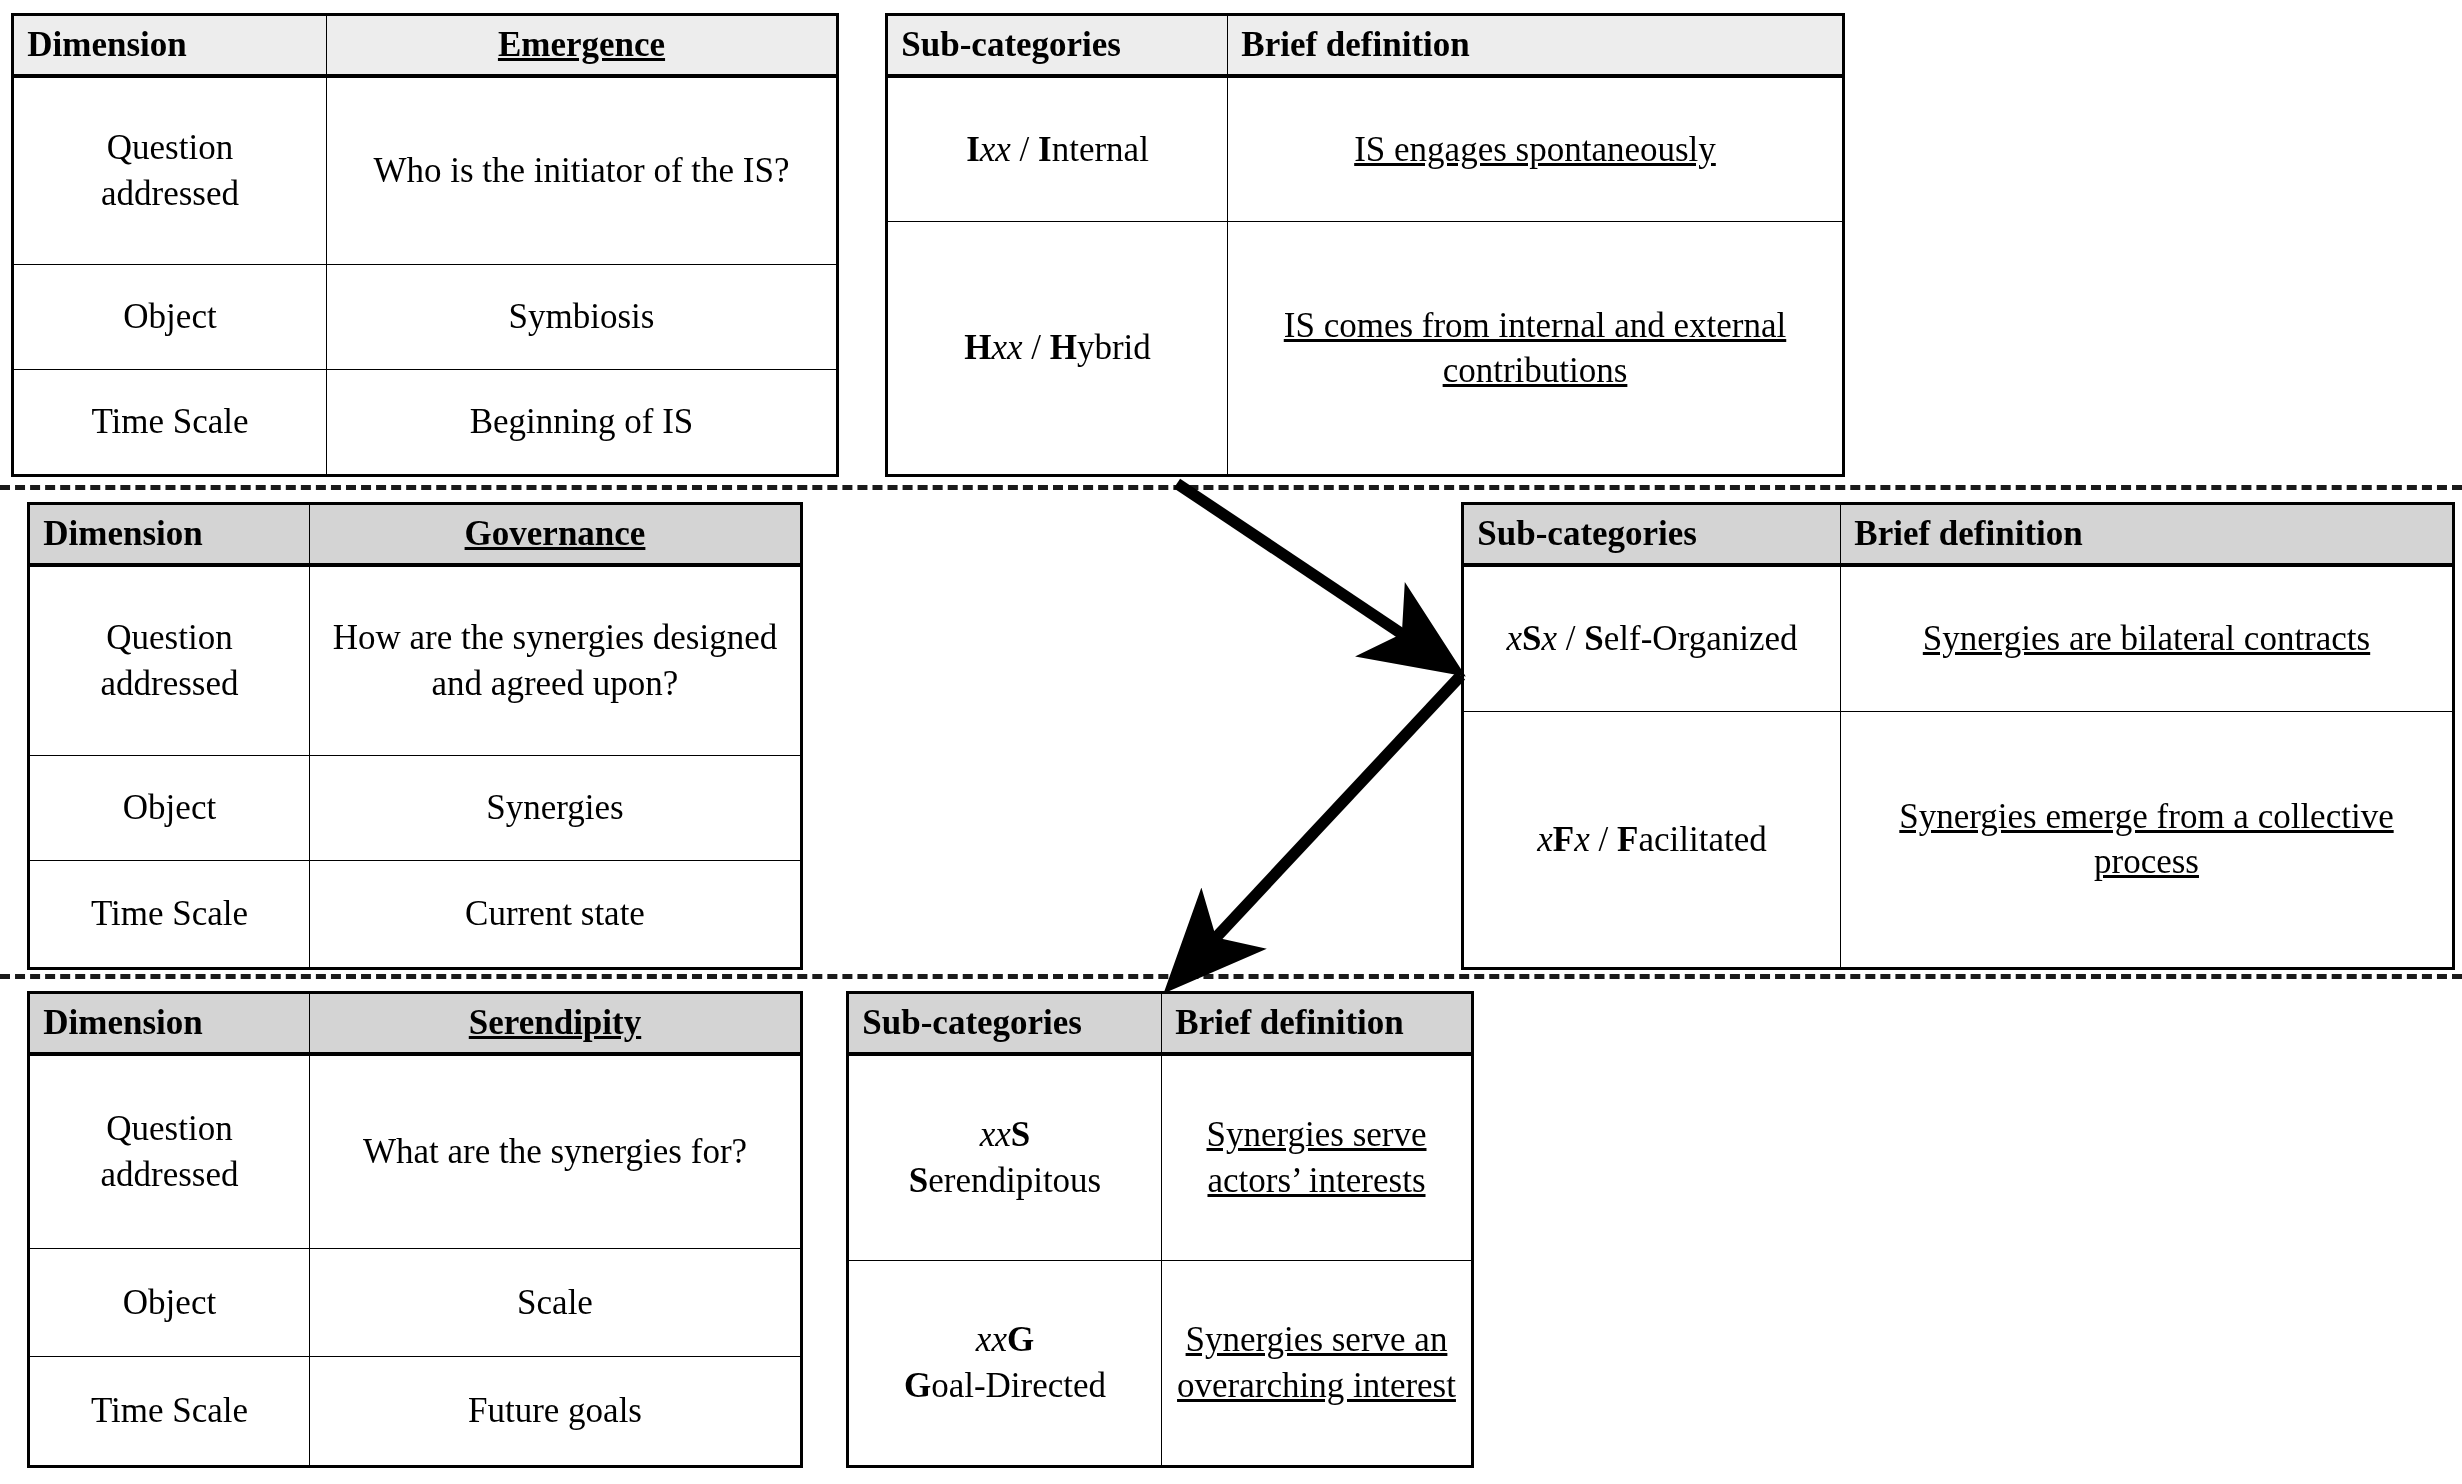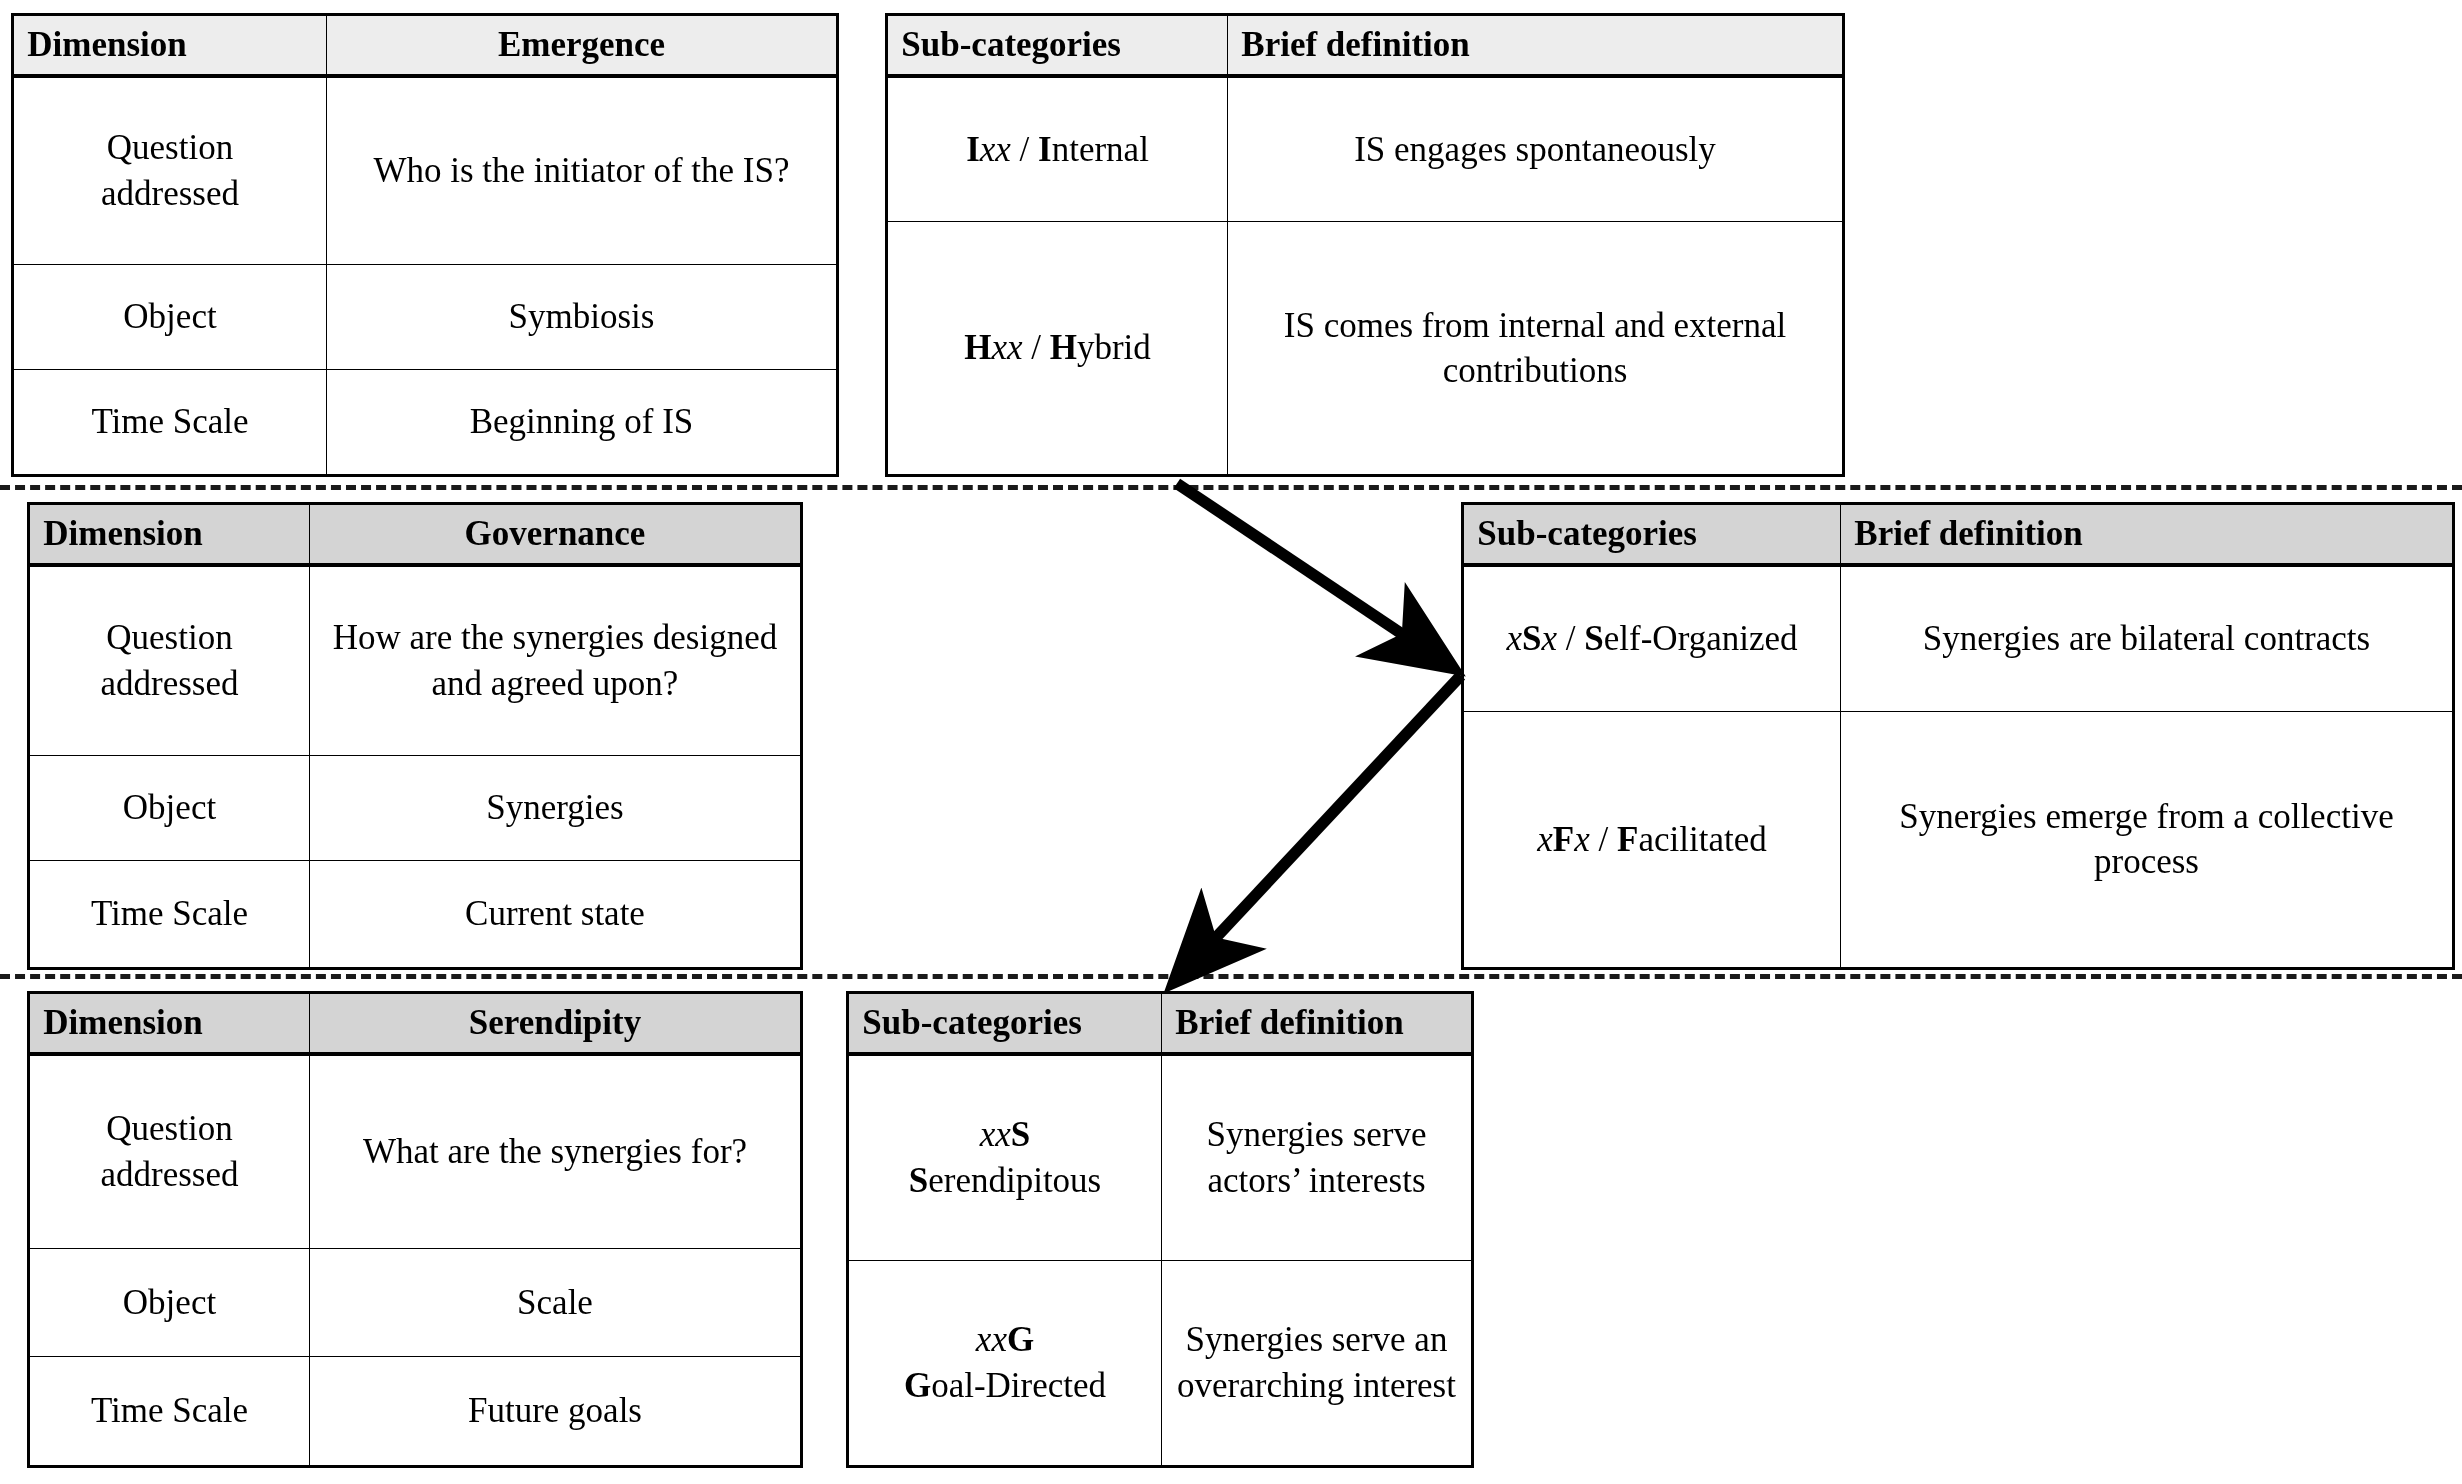--- a/index.html
+++ b/index.html
@@ -46,24 +46,24 @@
   
   .hdr-light thead th { background: #ededed; }
   .hdr-dark  thead th { background: #d4d4d4; }
 
   
   .lbl {
     text-align: left;
     font-weight: bold;
     white-space: pre-line;
   }
-  .al-left  { text-align: left; }
+  .al-left  { text-align: left; text-decoration: underline; }
   .al-ctr   { text-align: center; }
   .hd-left  { text-align: left !important; }
-  .hd-ctr   { text-align: center !important; }
+  .hd-ctr   { text-align: center !important; text-decoration: underline; }
 
   .it { font-style: italic; }
   .bd { font-weight: bold; }
 
   
   .sep {
     position: absolute;
     left: 0;
     width: 2462px;
     height: 0;

